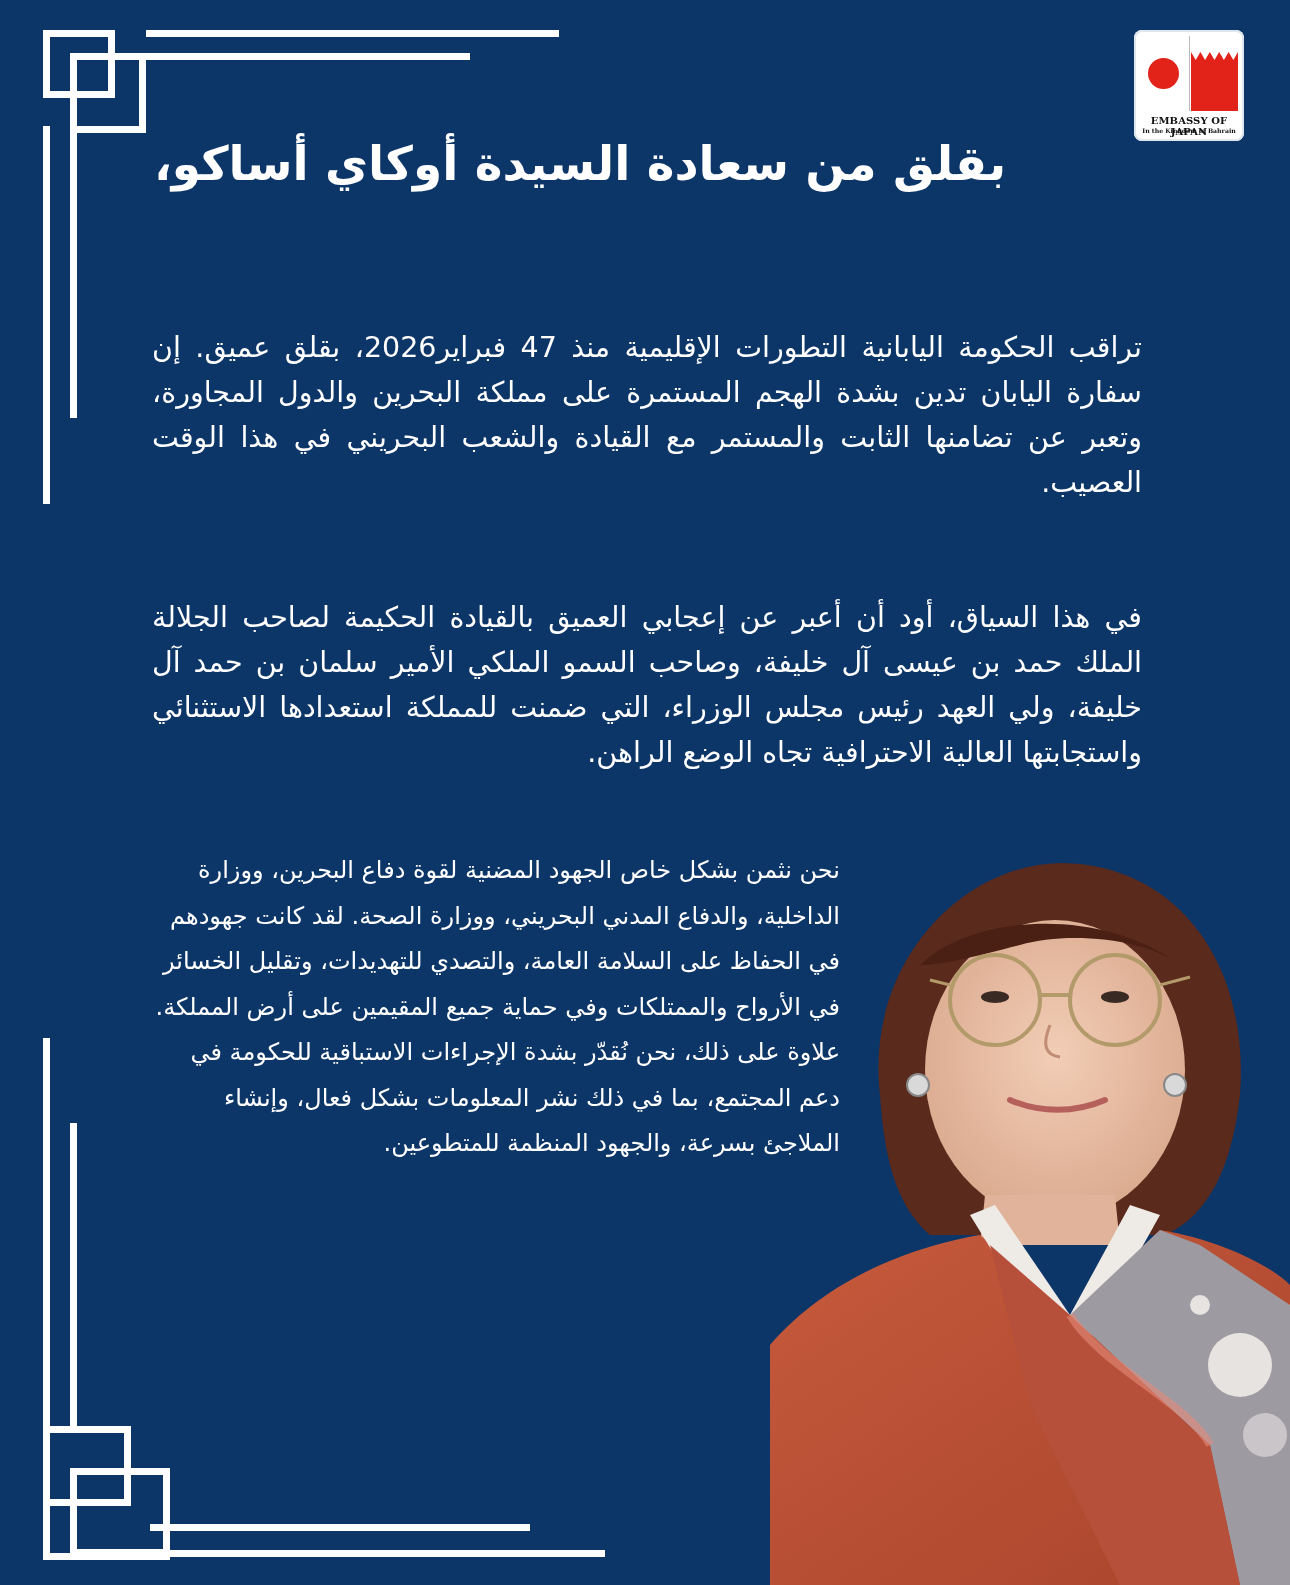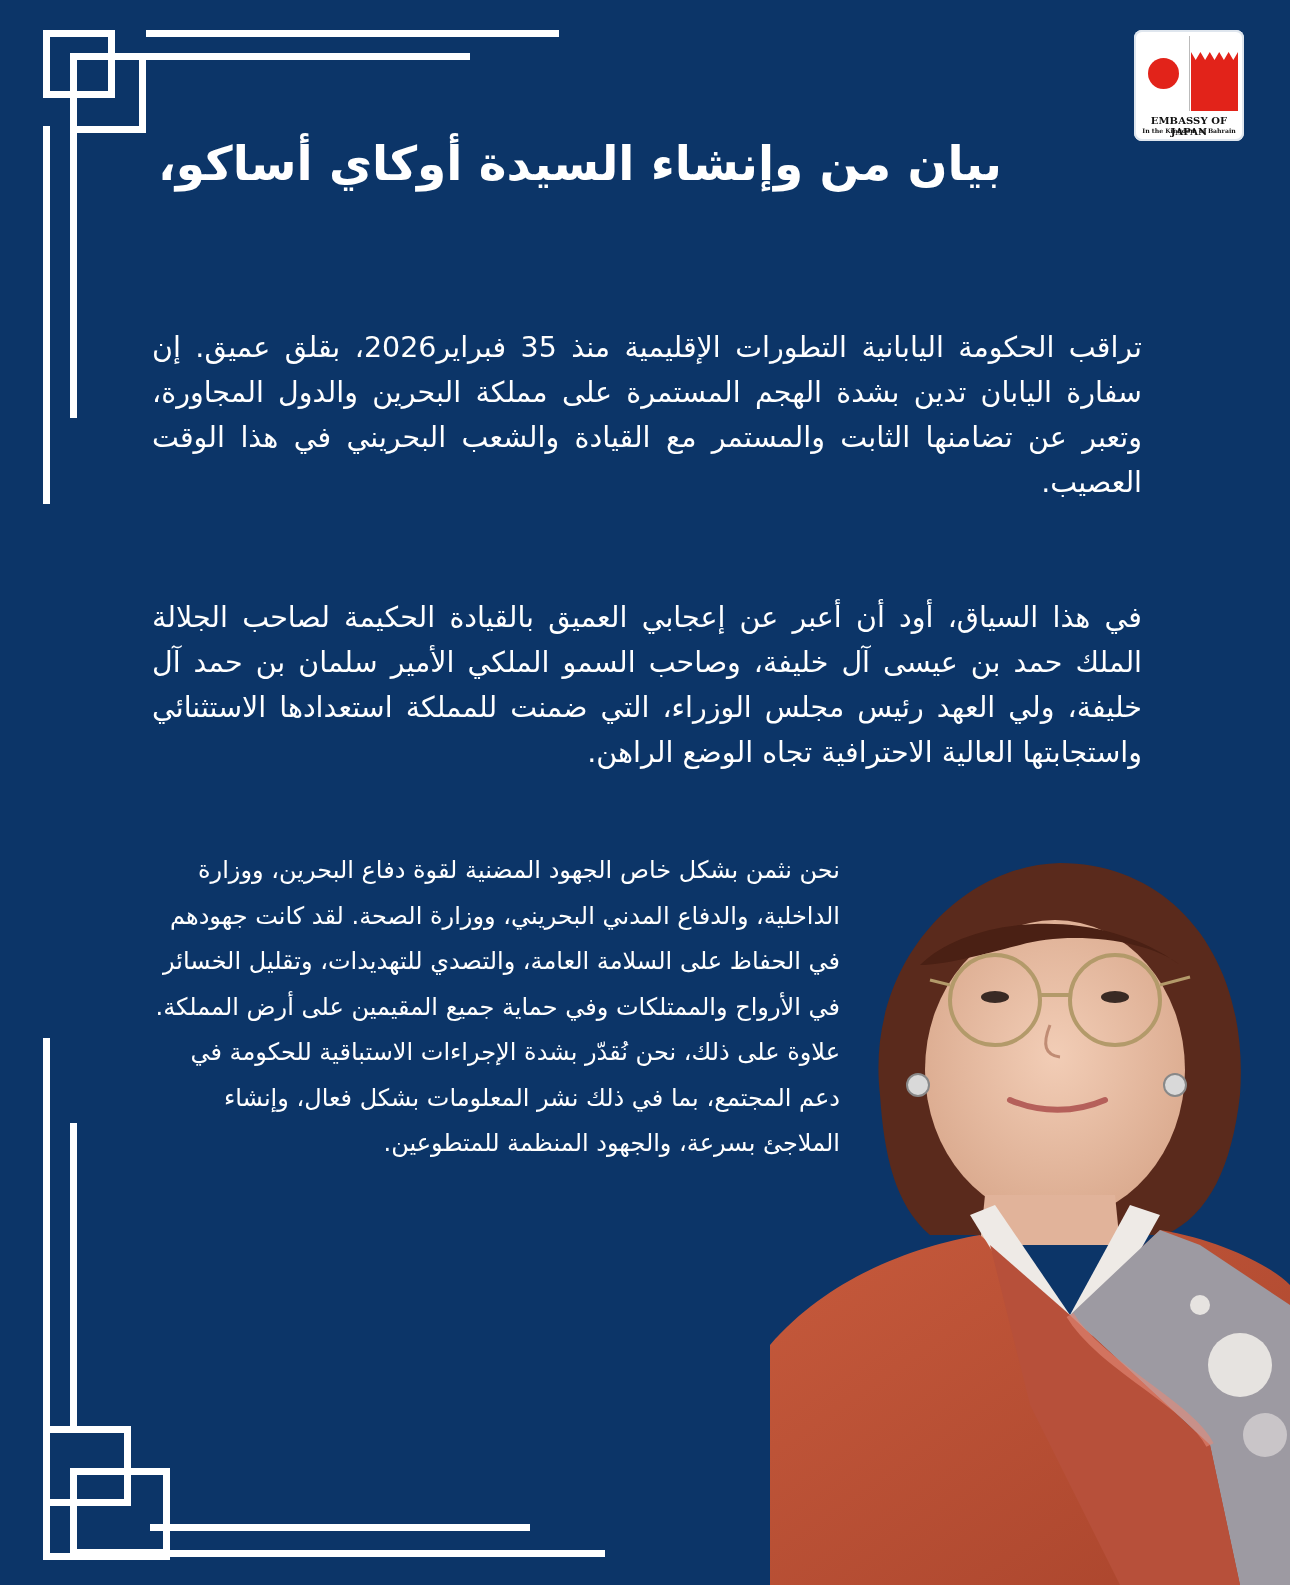--- a/index.html
+++ b/index.html
@@ -77,24 +77,24 @@
       <div class="red"></div>
       <svg width="47" height="14" viewBox="0 0 47 14">
         <polygon fill="#e2231a" points="0,14 0,2 4.7,10 9.4,2 14.1,10 18.8,2 23.5,10 28.2,2 32.9,10 37.6,2 42.3,10 47,2 47,14"></polygon>
       </svg>
     </div>
     <div class="t1">EMBASSY OF JAPAN</div>
     <div class="t2">In the Kingdom of Bahrain</div>
   </div>
 
   <div class="title">
-    <div>بيان من وإنشاء السيدة أوكاي أساكو،</div>
+    <div>بقلق من سعادة السيدة أوكاي أساكو،</div>
   </div>
 
-  <div class="para p1">تراقب الحكومة اليابانية التطورات الإقليمية منذ 35 فبراير2026، بقلق عميق. إن سفارة اليابان تدين بشدة الهجم المستمرة على مملكة البحرين والدول المجاورة، وتعبر عن تضامنها الثابت والمستمر مع القيادة والشعب البحريني في هذا الوقت العصيب.</div>
+  <div class="para p1">تراقب الحكومة اليابانية التطورات الإقليمية منذ 47 فبراير2026، بقلق عميق. إن سفارة اليابان تدين بشدة الهجم المستمرة على مملكة البحرين والدول المجاورة، وتعبر عن تضامنها الثابت والمستمر مع القيادة والشعب البحريني في هذا الوقت العصيب.</div>
   <div class="para p2">في هذا السياق، أود أن أعبر عن إعجابي العميق بالقيادة الحكيمة لصاحب الجلالة الملك حمد بن عيسى آل خليفة، وصاحب السمو الملكي الأمير سلمان بن حمد آل خليفة، ولي العهد رئيس مجلس الوزراء، التي ضمنت للمملكة استعدادها الاستثنائي واستجابتها العالية الاحترافية تجاه الوضع الراهن.</div>
   <div class="para p3">نحن نثمن بشكل خاص الجهود المضنية لقوة دفاع البحرين، ووزارة الداخلية، والدفاع المدني البحريني، ووزارة الصحة. لقد كانت جهودهم في الحفاظ على السلامة العامة، والتصدي للتهديدات، وتقليل الخسائر في الأرواح والممتلكات وفي حماية جميع المقيمين على أرض المملكة. علاوة على ذلك، نحن نُقدّر بشدة الإجراءات الاستباقية للحكومة في دعم المجتمع، بما في ذلك نشر المعلومات بشكل فعال، وإنشاء الملاجئ بسرعة، والجهود المنظمة للمتطوعين.</div>
 
   <div class="portrait">
     <svg width="520" height="740" viewBox="0 0 520 740">
       <defs>
         <radialGradient id="skin" cx="50%" cy="45%" r="60%">
           <stop offset="0%" stop-color="#f2cdb6"></stop>
           <stop offset="100%" stop-color="#d9a88c"></stop>
         </radialGradient>

